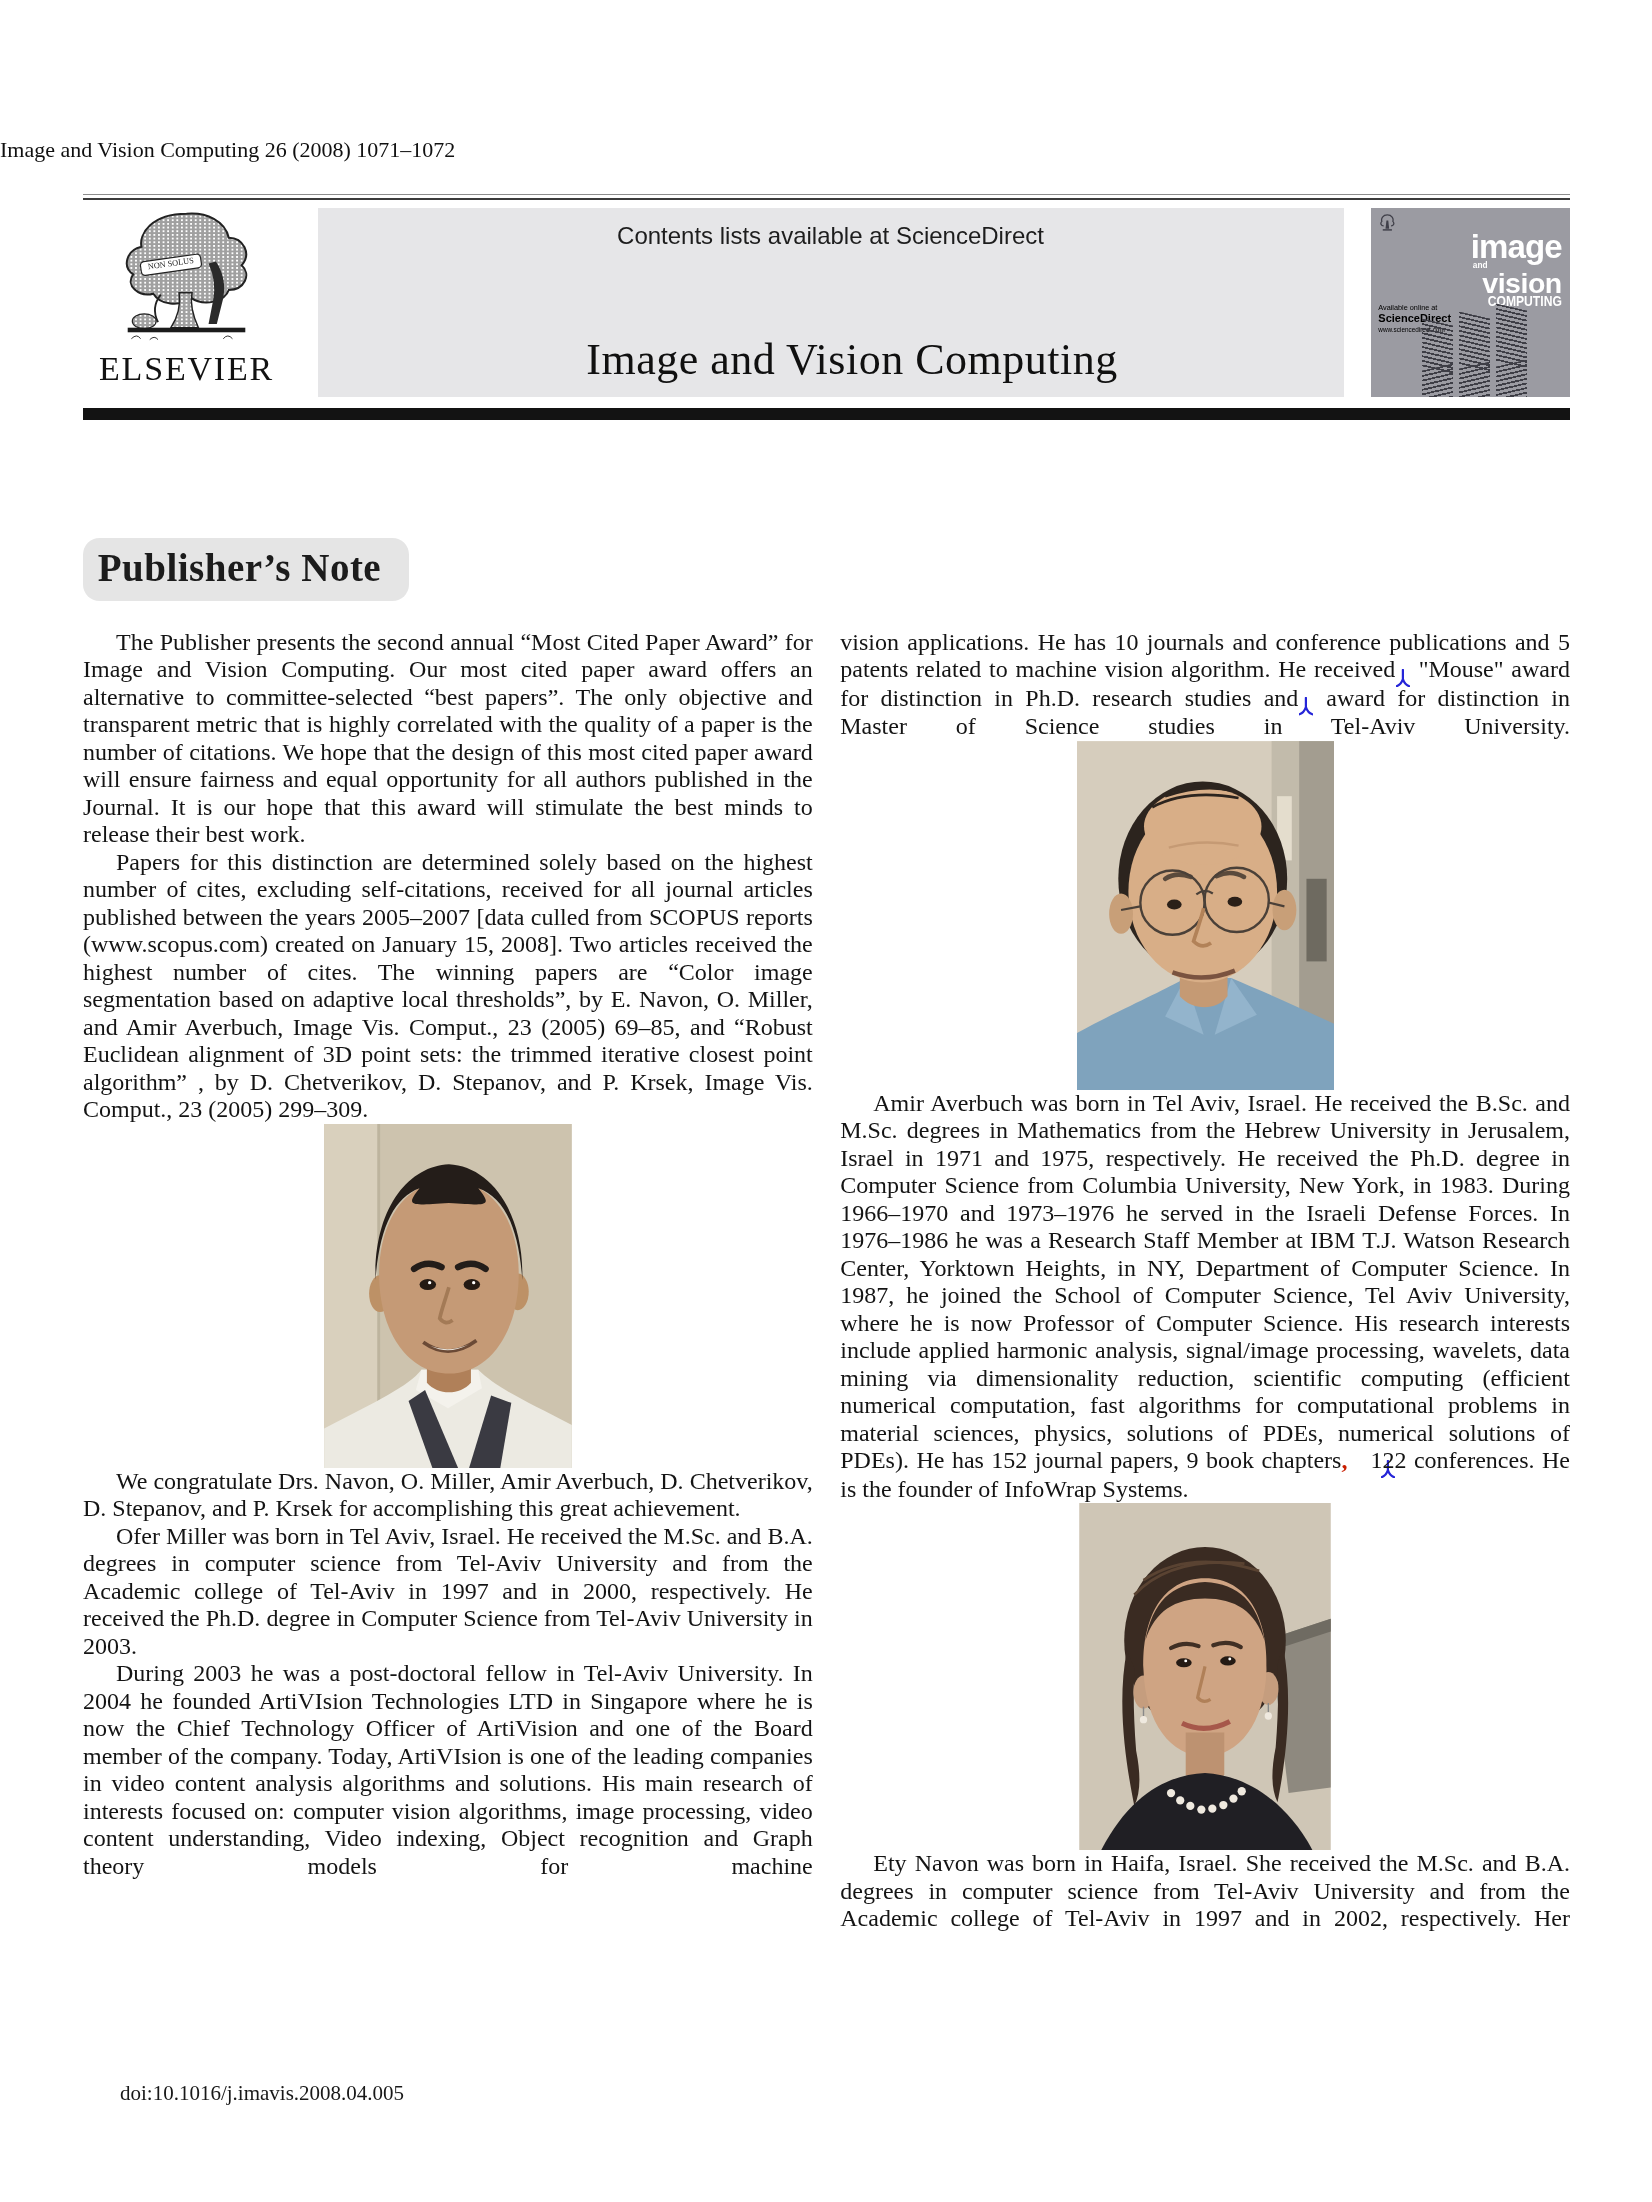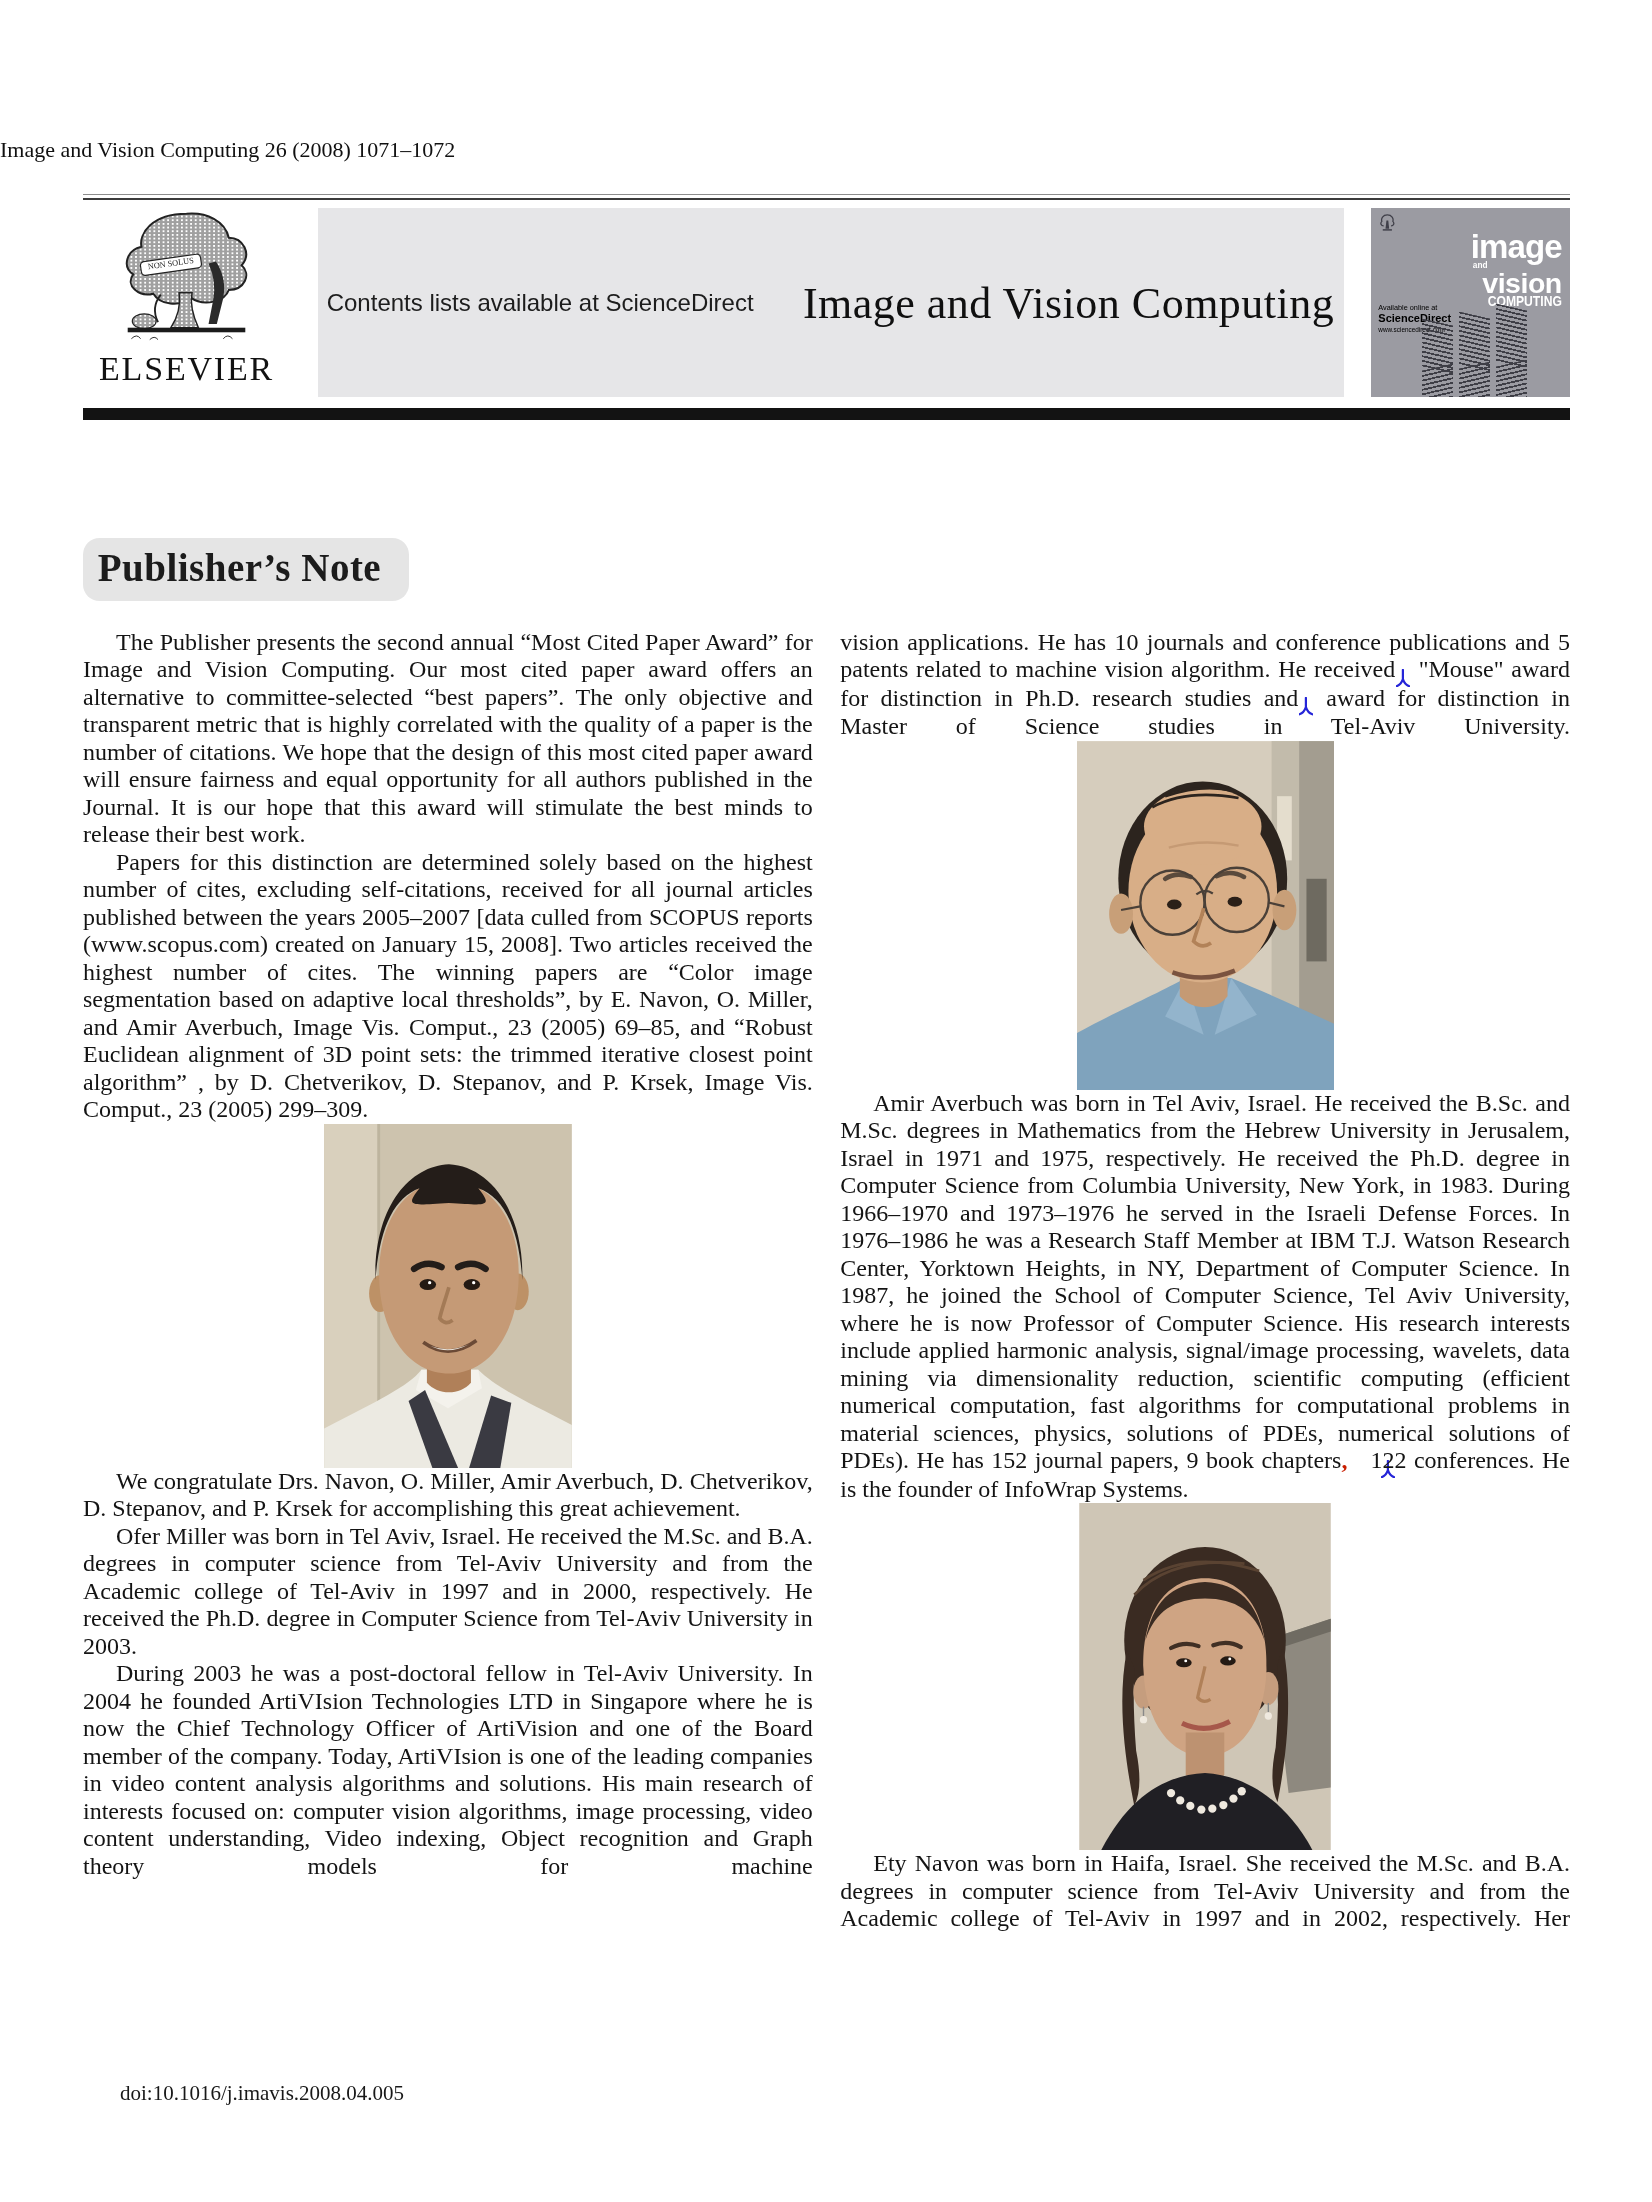--- a/index.html
+++ b/index.html
@@ -10,21 +10,21 @@
   }
   
   .header-cite{padding-top:97px;text-align:left;font-size:22px;color:#101010;margin-top:40px;}
   
   .banner-wrap{margin:31px 83px 0 83px;}
   .top-rule{height:2.8px;border-top:1.8px solid #8d8d8d;border-bottom:2.8px solid #3c3c3c;}
   .banner{display:flex;margin-top:8.3px;height:189px;align-items:stretch;}
   .logo-col{width:207px;display:flex;flex-direction:column;align-items:center;justify-content:flex-start;padding-top:1.8px;}
   .logo-col svg{display:block;}
   .elsevier-word{font-size:34px;letter-spacing:1.8px;color:#121212;margin-top:1.8px;}
-  .gray-box{flex:1;margin:0 27.5px;background:#e6e6e8;display:flex;flex-direction:row;align-items:center;justify-content:space-between;padding:13.8px 9.2px 12px 9.2px;box-sizing:border-box;}
+  .gray-box{flex:1;margin:0 27.5px;background:#e6e6e8;display:flex;flex-direction:column;align-items:center;justify-content:space-between;padding:13.8px 9.2px 12px 9.2px;box-sizing:border-box;}
   .contents-line{font-family:"Liberation Sans",sans-serif;font-size:24px;color:#1d1d1d;}
   .journal-title{font-size:44px;color:#101010;letter-spacing:0.5px;margin-left:43px;}
   .homepage-line{font-family:"Liberation Sans",sans-serif;font-size:23px;letter-spacing:1.8px;color:#1d1d1d;}
   
   .cover{width:199px;height:189px;background:#9b9ba2;position:relative;overflow:hidden;flex:none;}
   .cover .mini-mark{position:absolute;top:5.5px;left:9.2px;opacity:.85;}
   .cover .c-title{position:absolute;top:24px;right:8.3px;text-align:right;color:#fff;font-family:"Liberation Sans",sans-serif;line-height:0.92;}
   .cover .c-image{font-size:33px;font-weight:bold;letter-spacing:-0.9px;}
   .cover .c-and{font-size:8.3px;font-weight:bold;text-align:left;margin-left:2px;}
   .cover .c-vision{font-size:28.5px;font-weight:bold;letter-spacing:-0.5px;}

